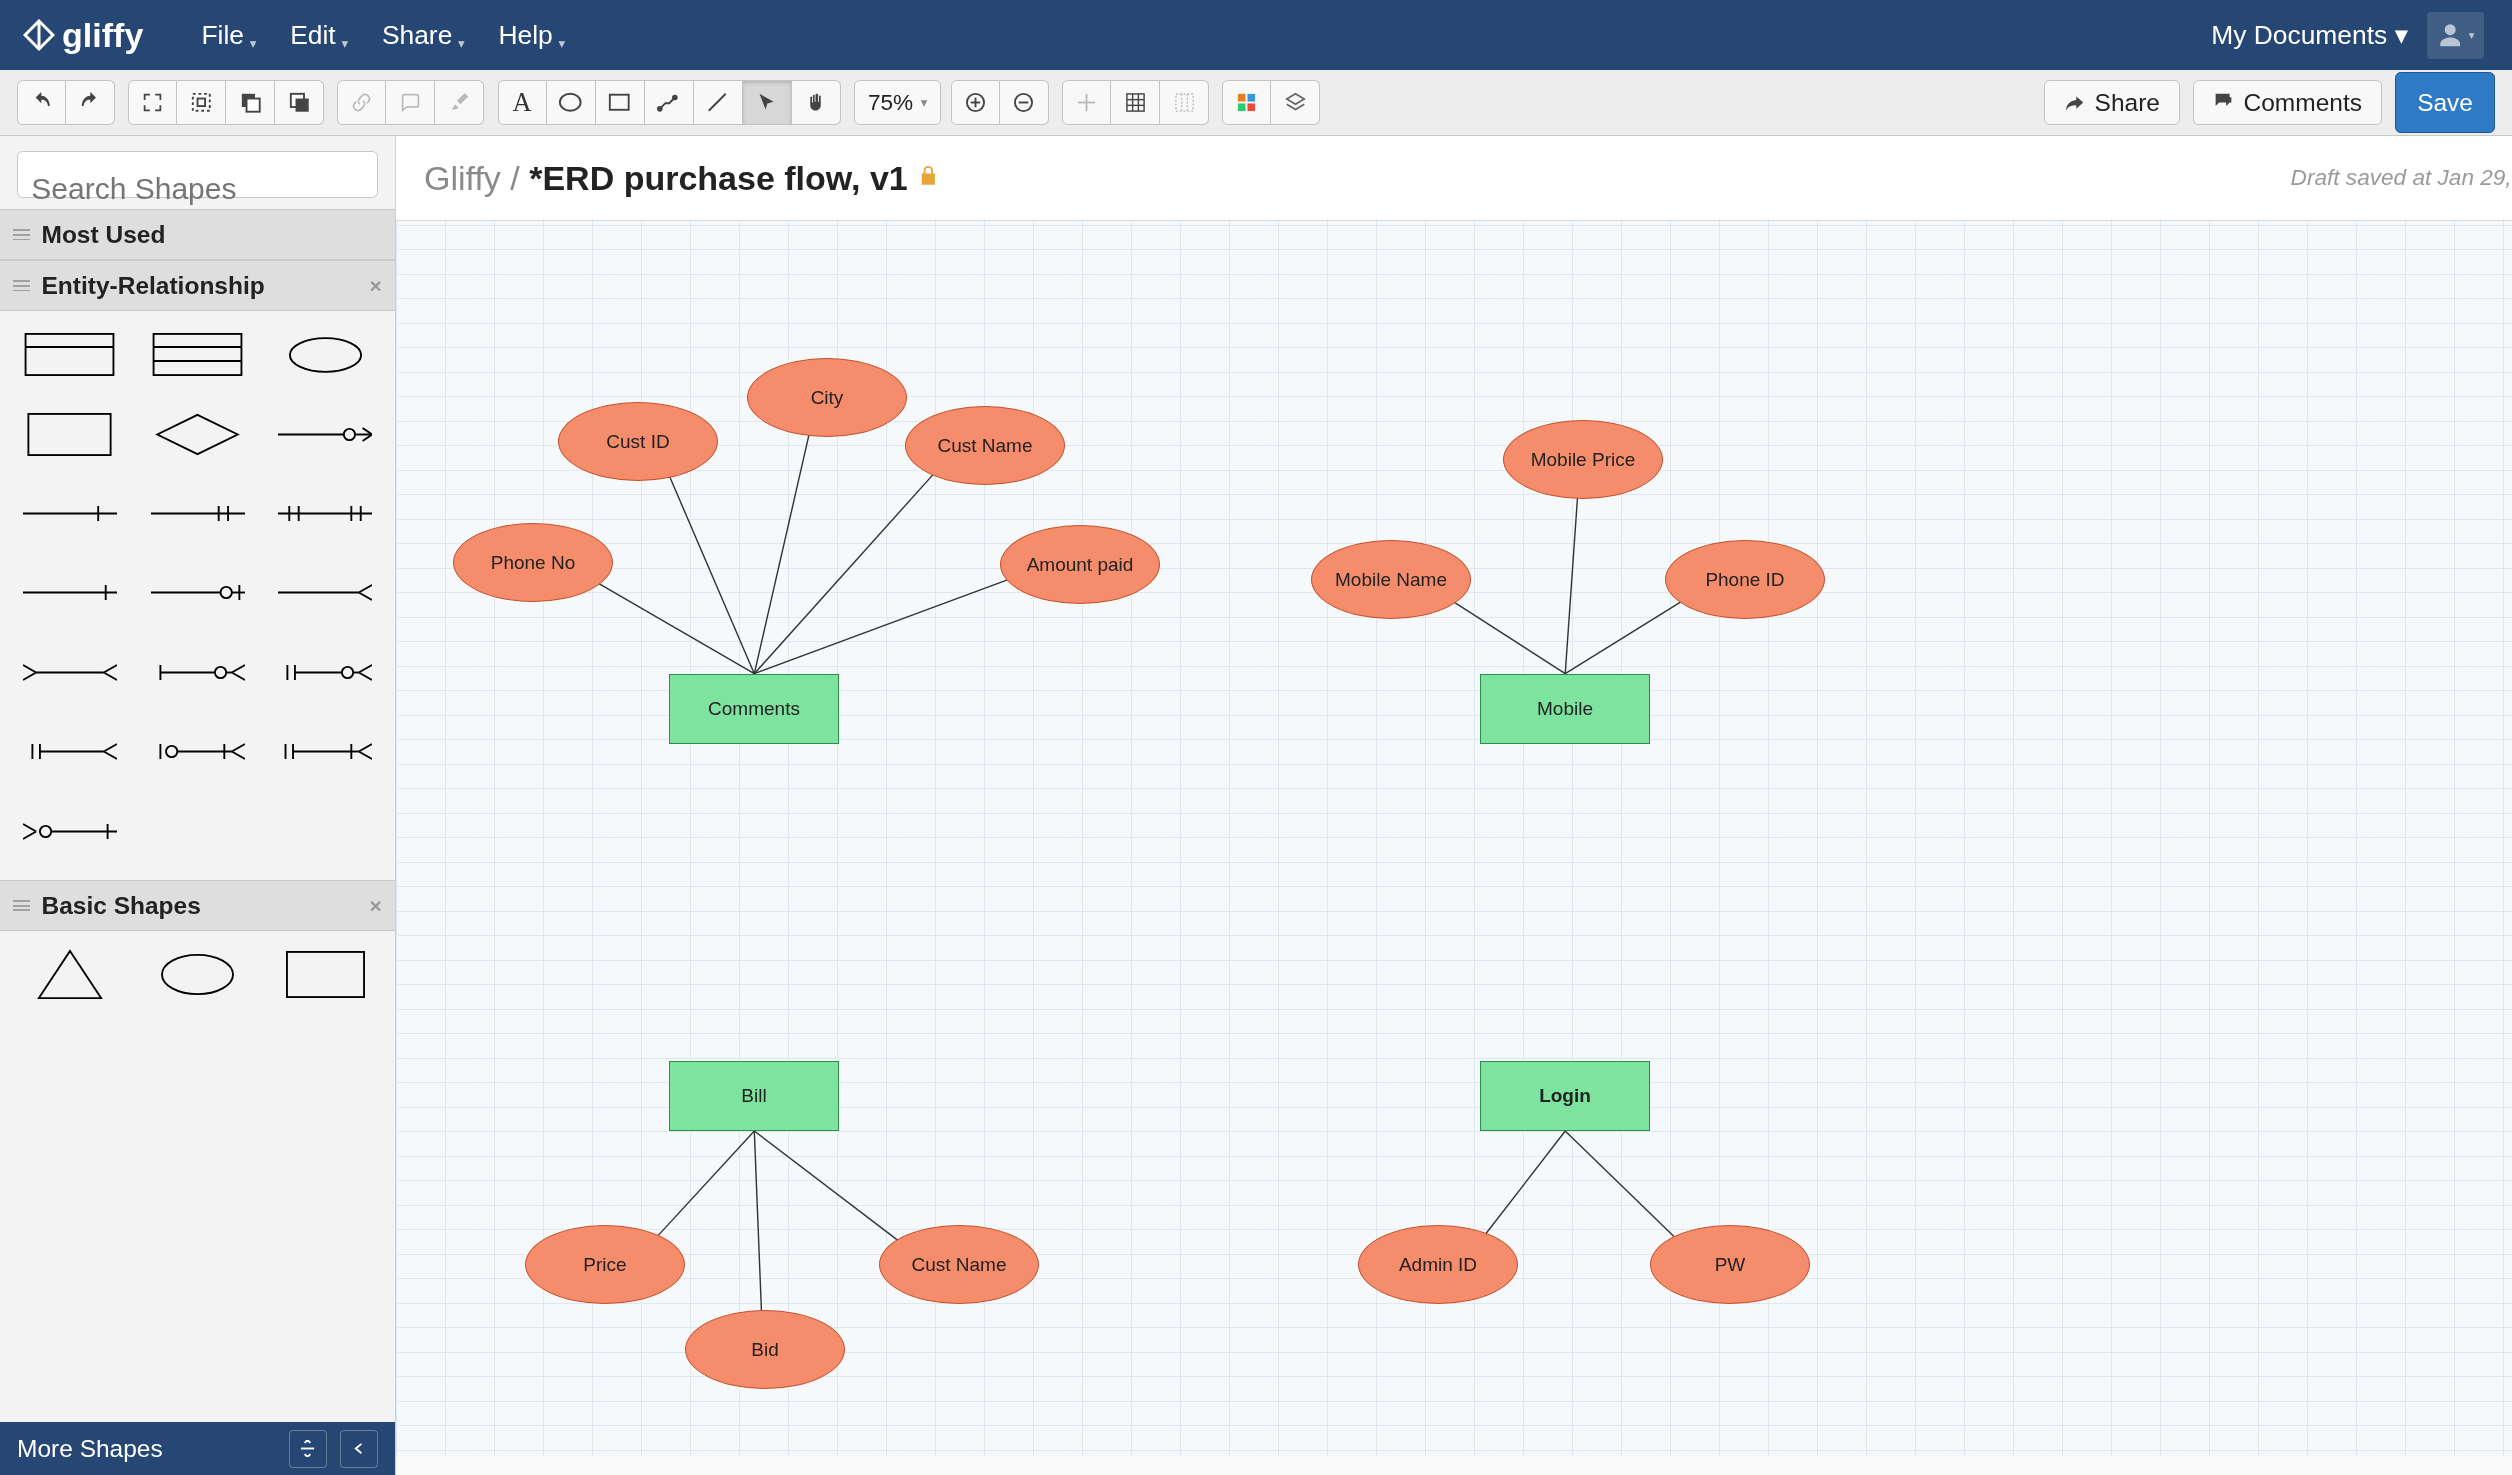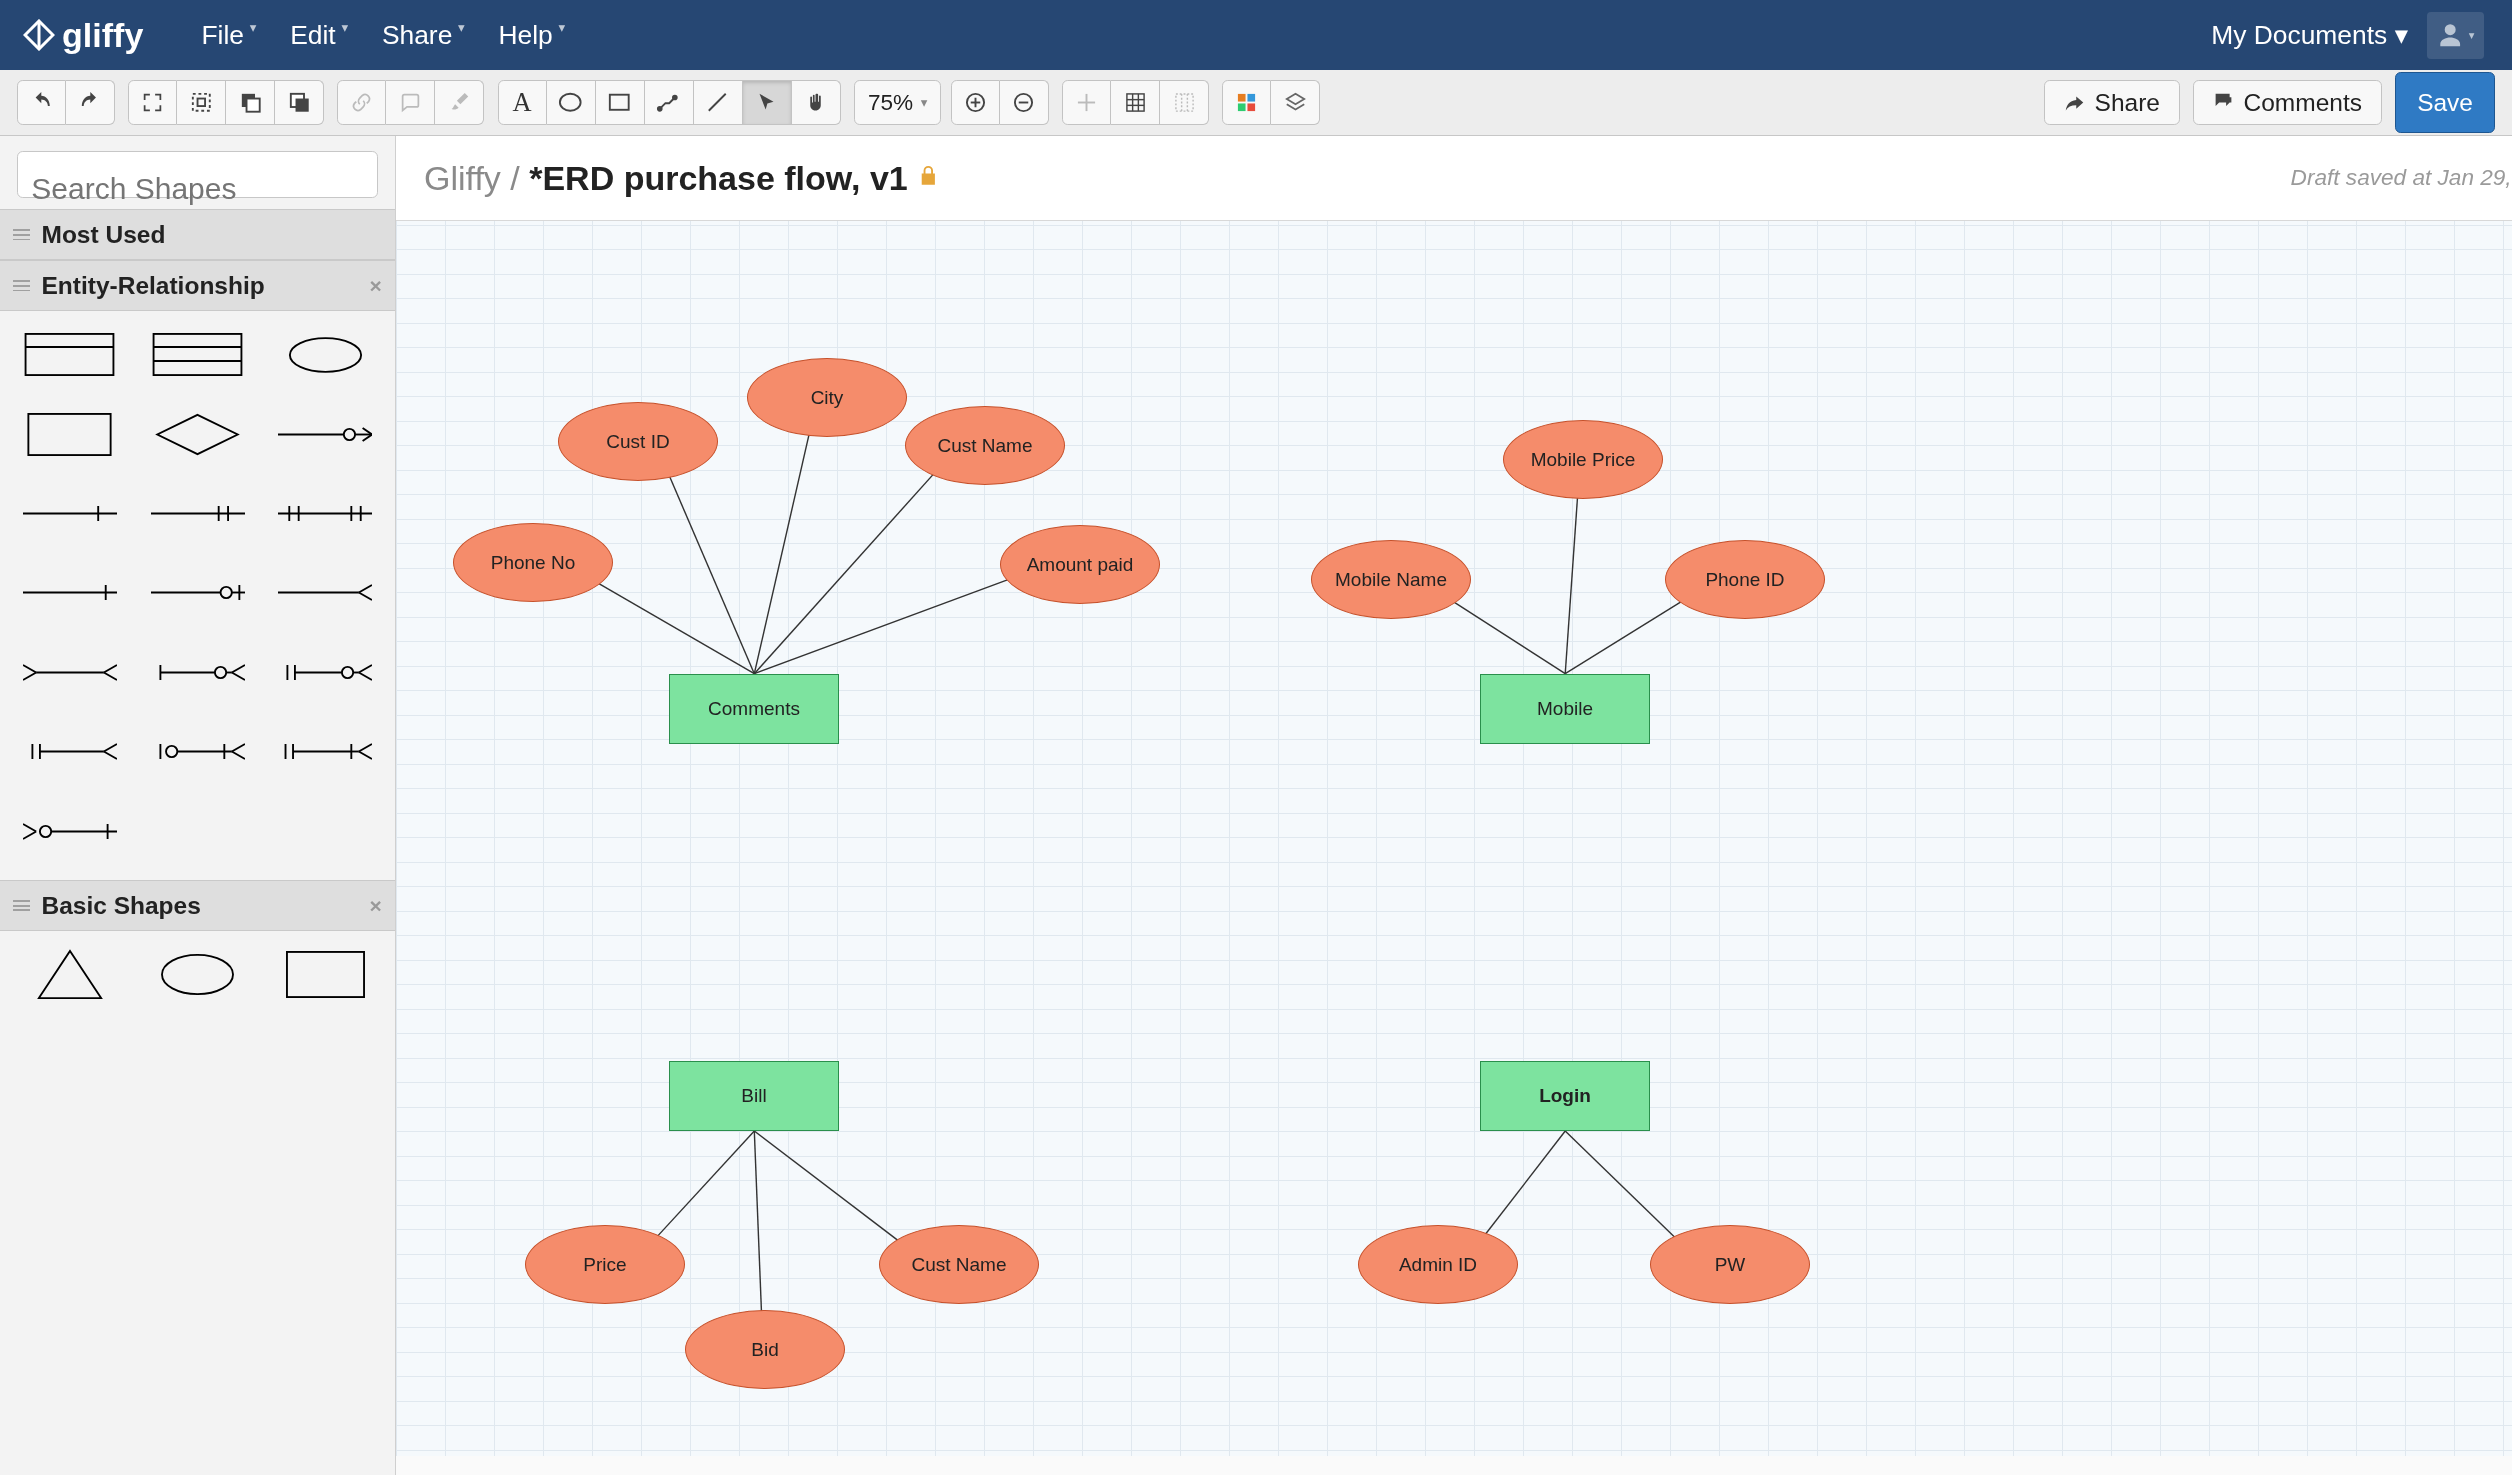--- a/index.html
+++ b/index.html
@@ -31,21 +31,21 @@
     color:#fff;
     height:70px;
     display:flex;
     align-items:center;
     padding:0 28px 0 22.6px;
     flex:0 0 auto;
   }
   .logo { display:flex; align-items:center; gap:7.5px; font-size:34px; font-weight:600; margin-right:45px;}
   .logo svg { width:32px; height:32px; }
   .menu { display:flex; gap:7.5px; }
-  .menu-item { font-size:26.4px; padding:5.7px 13.2px; cursor:pointer; display:flex; align-items:flex-start; gap:5.7px;}
+  .menu-item { font-size:26.4px; padding:5.7px 13.2px; cursor:pointer; display:flex; align-items:flex-end; gap:5.7px;}
   .menu-item .car { font-size:13.2px; opacity:.7;}
   .nav-spacer { flex:1; }
   .mydoc { font-size:26.4px; display:flex; align-items:center; gap:7.5px; margin-right:19px;}
   .avatar-box { width:57px; height:47px; background:rgba(255,255,255,.12); border-radius:3.8px;
                 display:flex; align-items:center; justify-content:center; gap:5.7px;}
   .avatar-box svg{width:26.4px;height:26.4px;fill:#b9c5d4;}
 
   
   .toolbar {
     background:var(--toolbar-bg);
@@ -619,20 +619,36 @@
             <ellipse cx="40" cy="23" rx="38" ry="21" fill="none" stroke="#000" stroke-width="2"></ellipse>
           </svg>
         </div>
       <div class="shape-cell">
           <svg width="79" height="47" viewBox="0 0 84 50">
             <rect x="1" y="1" width="82" height="48" fill="none" stroke="#000" stroke-width="2"></rect>
           </svg>
         </div>
     </div>
 
+    <div class="sidebar-footer">
+      <span>More Shapes</span>
+      <div class="sf-spacer"></div>
+      <div class="sf-btn">
+        <svg width="17" height="17" viewBox="0 0 18 18" stroke="#fff" stroke-width="2" fill="none">
+            <line x1="2" y1="9" x2="16" y2="9"></line>
+            <polyline points="6 3 9 0 12 3"></polyline>
+            <polyline points="6 15 9 18 12 15"></polyline>
+          </svg>
+      </div>
+      <div class="sf-btn">
+        <svg width="13.2" height="13.2" viewBox="0 0 14 14" stroke="#fff" stroke-width="2" fill="none">
+            <polyline points="10 2 4 7 10 12"></polyline>
+          </svg>
+      </div>
+    </div>
   </div>
 
   <div class="canvas-wrap">
     <div class="canvas-hdr">
       <span class="crumb">
         <span>Gliffy</span> /
         <b>*ERD purchase flow, v1</b>
       </span>
       <span class="lock-icon">
         <svg width="22.6" height="22.6" viewBox="0 0 24 24" fill="#e6a63a">

